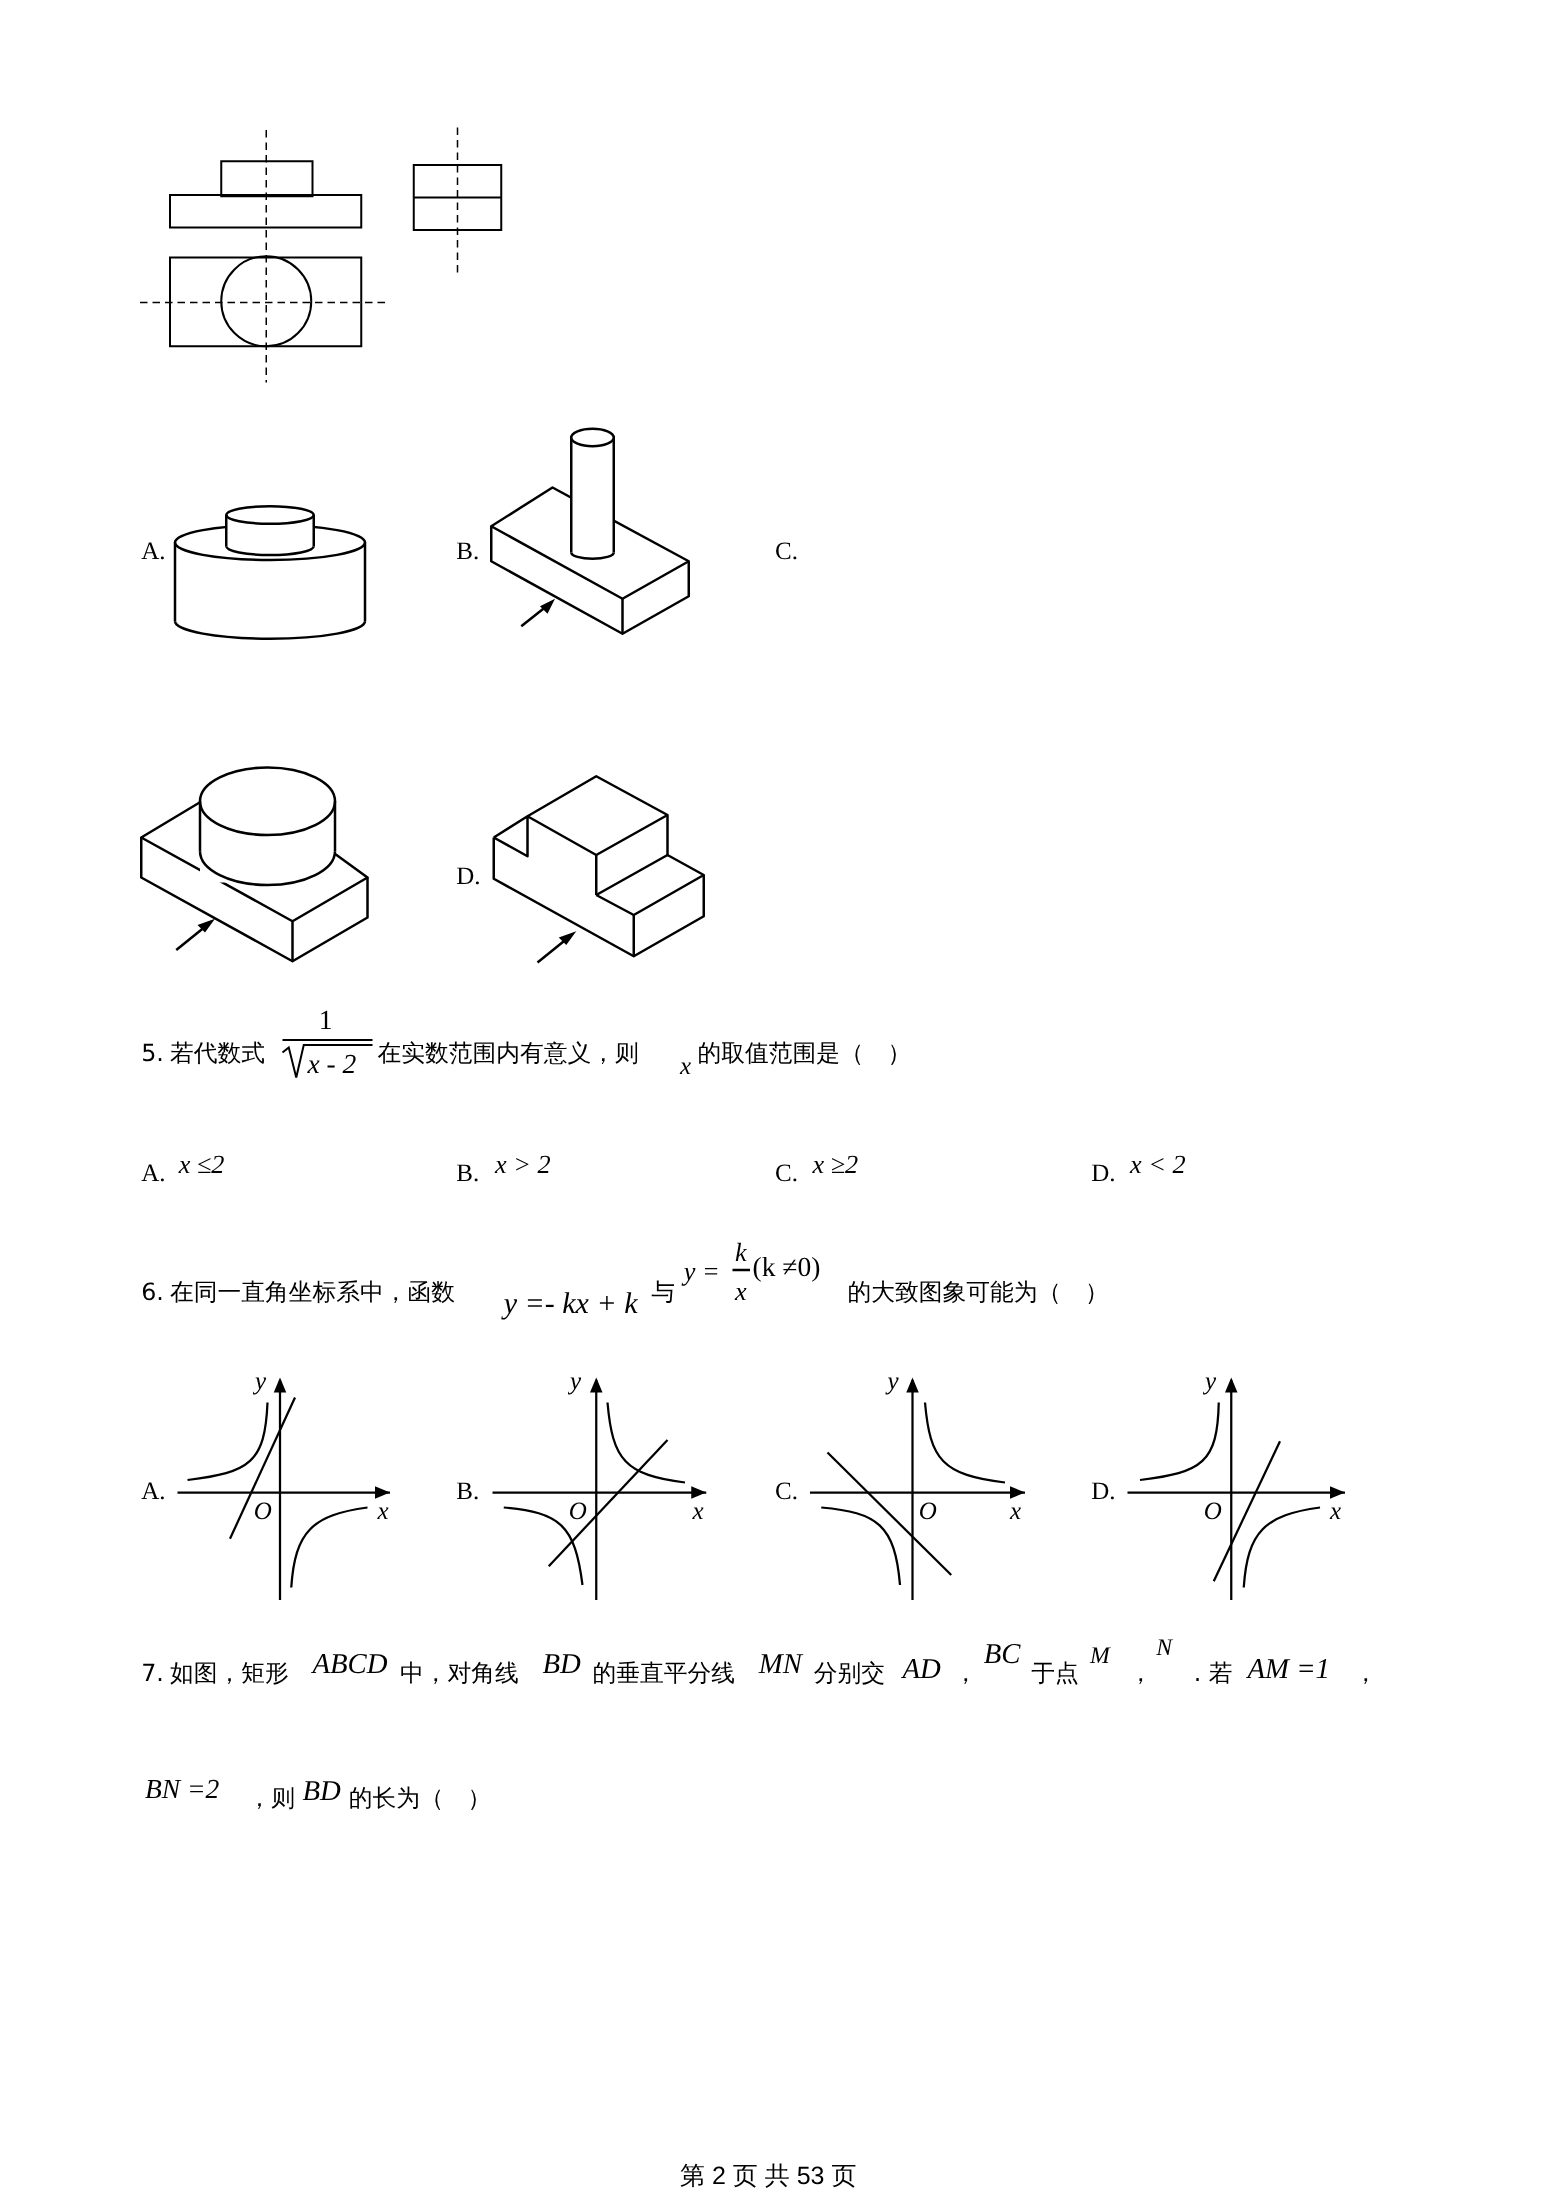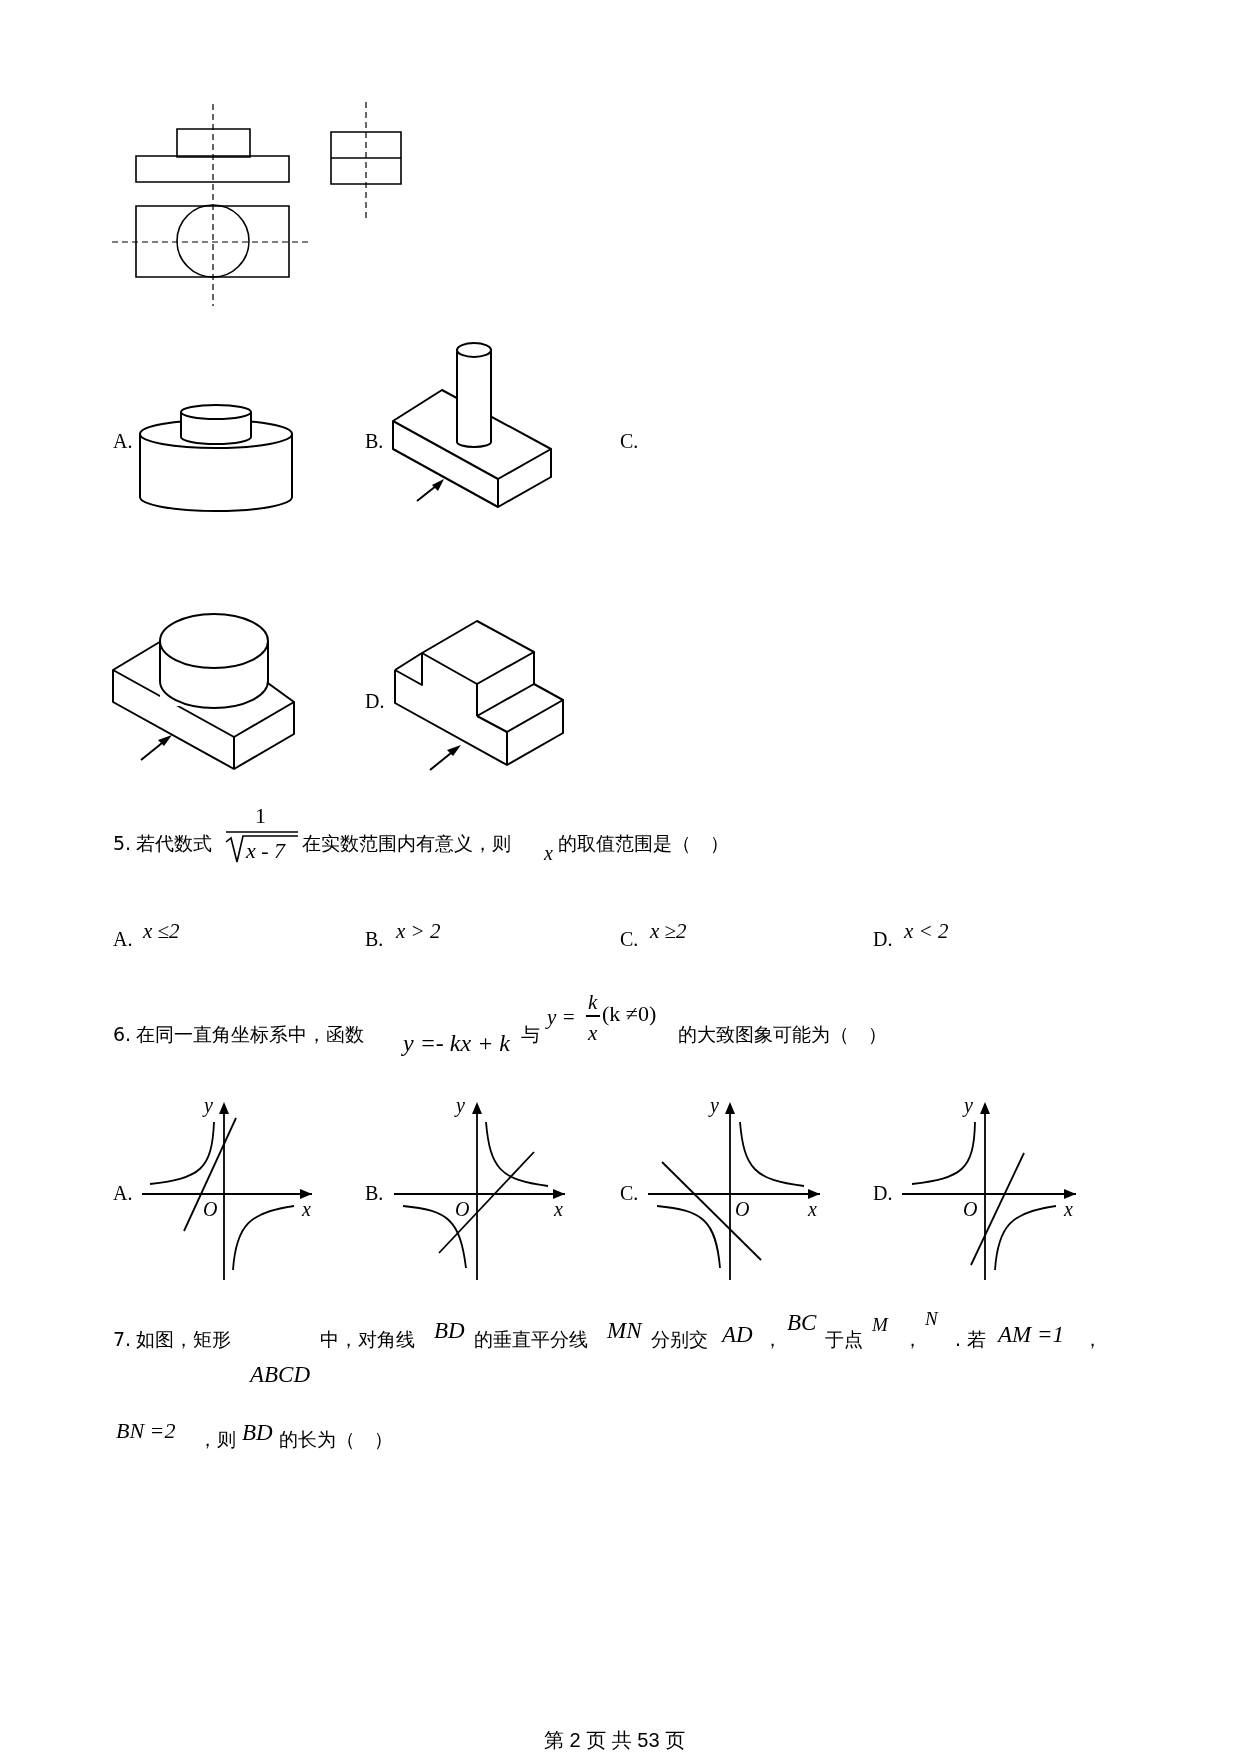--- a/index.html
+++ b/index.html
@@ -105,21 +105,21 @@
 <span class="abs txt" style="left:113px;top:834px;">5.</span>
 <span class="abs txt" style="left:136px;top:834px;">若代数式</span>
 <span class="abs serif" style="left:255px;top:803px;font-size:22px;">1</span>
 <svg style="left:0;top:0" width="1240" height="1754">
   <g fill="none" stroke="#000" stroke-width="1.6">
     <line x1="226" y1="832" x2="298" y2="832"></line>
     <polyline points="226,842 231,838 237,862 243,836 298,836"></polyline>
   </g>
 </svg>
 <span class="abs" style="left:246px;top:838px;font-size:22px;">
-  <span class="it">x - 7</span>
+  <span class="it">x - 2</span>
 </span>
 <span class="abs txt" style="left:302px;top:834px;">在实数范围内有意义，则</span>
 <span class="abs it" style="left:544px;top:842px;font-size:20px;">x</span>
 <span class="abs txt" style="left:558px;top:834px;">的取值范围是（　）</span>
 
 <span class="abs optlbl" style="left:113px;top:928px;">A.</span>
 <span class="abs math" style="left:143px;top:907px;font-size:21px;">x ≤2</span>
 <span class="abs optlbl" style="left:365px;top:928px;">B.</span>
 <span class="abs math" style="left:396px;top:907px;font-size:21px;">x &gt; 2</span>
 <span class="abs optlbl" style="left:620px;top:928px;">C.</span>
@@ -197,21 +197,21 @@
   </g>
   <polygon points="1076,1194 1064,1189 1064,1199" fill="#000"></polygon>
   <polygon points="985,1102 980,1114 990,1114" fill="#000"></polygon>
 </svg>
 <span class="abs it" style="left:964px;top:1094px;font-size:20px;">y</span>
 <span class="abs it" style="left:1064px;top:1198px;font-size:20px;">x</span>
 <span class="abs it" style="left:963px;top:1198px;font-size:20px;">O</span>
 
 <span class="abs txt" style="left:113px;top:1330px;">7.</span>
 <span class="abs txt" style="left:136px;top:1330px;">如图，矩形</span>
-<span class="abs math" style="left:250px;top:1350px;">ABCD</span>
+<span class="abs math" style="left:250px;top:1306px;">ABCD</span>
 <span class="abs txt" style="left:320px;top:1330px;">中，对角线</span>
 <span class="abs math" style="left:434px;top:1306px;">BD</span>
 <span class="abs txt" style="left:474px;top:1330px;">的垂直平分线</span>
 <span class="abs math" style="left:607px;top:1306px;">MN</span>
 <span class="abs txt" style="left:651px;top:1330px;">分别交</span>
 <span class="abs math" style="left:722px;top:1310px;">AD</span>
 <span class="abs txt" style="left:763px;top:1330px;">，</span>
 <span class="abs math" style="left:787px;top:1298px;">BC</span>
 <span class="abs txt" style="left:825px;top:1330px;">于点</span>
 <span class="abs it" style="left:872px;top:1314px;font-size:19px;">M</span>

